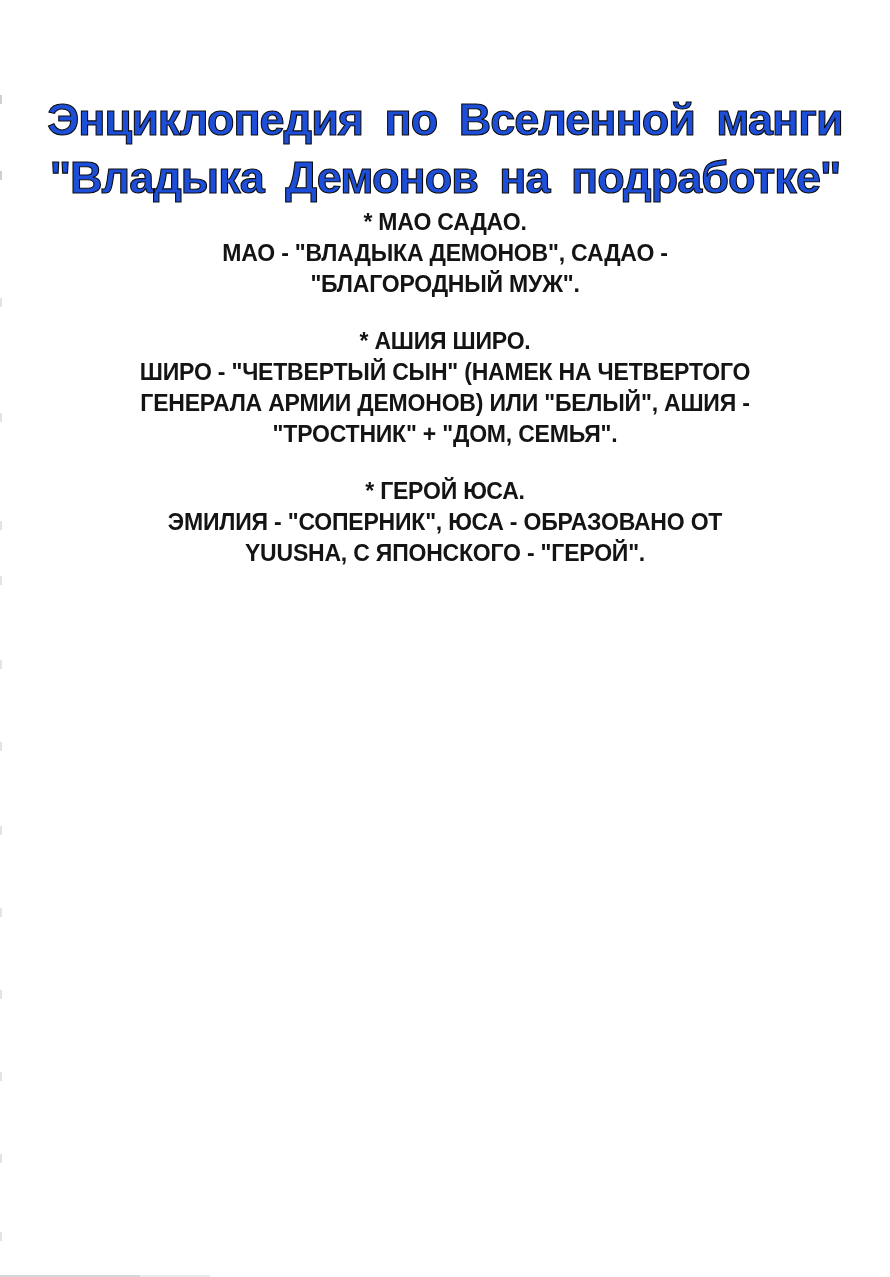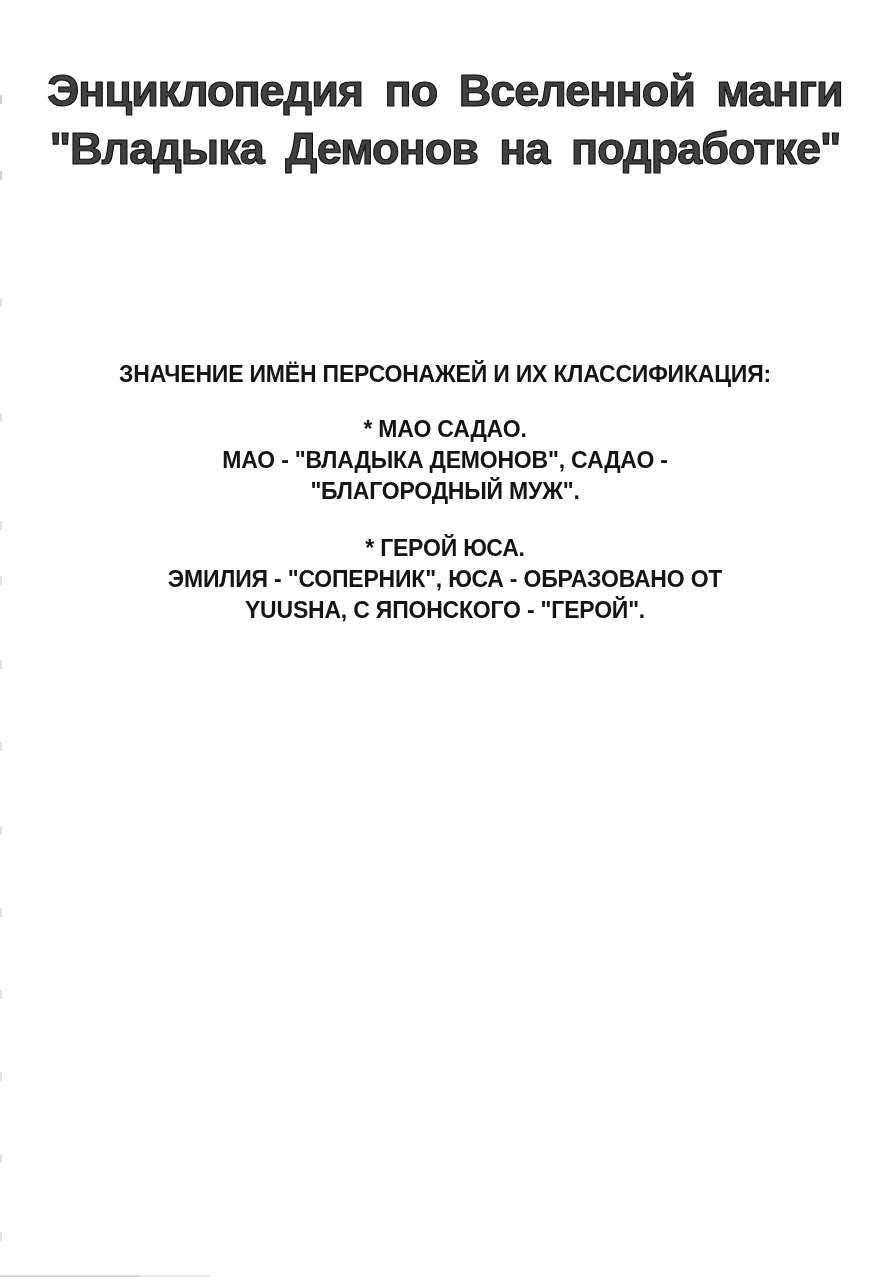--- a/index.html
+++ b/index.html
@@ -11,28 +11,28 @@
     position: relative;
     width: 890px;
     height: 1277px;
     background: #ffffff;
     overflow: hidden;
     font-family: "Liberation Sans", sans-serif;
     color: #111111;
   }
   .title {
     margin: 0;
-    padding-top: 62px;
+    padding-top: 91px;
     text-align: center;
     font-size: 45px;
     line-height: 58px;
     font-weight: 700;
     letter-spacing: -1px;
     word-spacing: 10px;
-    color: #404040;
+    color: #1d4ed8;
     -webkit-text-stroke: 1.1px #0c0c0c;
   }
   .content {
     width: 780px;
     margin: 0 auto;
     text-align: center;
     font-weight: 700;
     font-size: 23px;
     line-height: 31px;
     letter-spacing: -0.2px;
@@ -90,28 +90,33 @@
   <div class="tick" style="top:1072px"></div>
   <div class="tick" style="top:1154px"></div>
   <div class="tick" style="top:1232px"></div>
 
   <h1 class="title">
     <div>Энциклопедия по Вселенной манги</div>
     <div>"Владыка Демонов на подработке"</div>
   </h1>
 
   <div class="content">
-    <div class="heading">ЗНАЧЕНИЕ ИМЁН ПЕРСОНАЖЕЙ И ИХ КЛАССИФИКАЦИЯ:</div>
 
     <div class="section">
       <div>* МАО САДАО.</div>
       <div>МАО - "ВЛАДЫКА ДЕМОНОВ", САДАО -</div>
       <div>"БЛАГОРОДНЫЙ МУЖ".</div>
     </div>
 
+    <div class="section">
+      <div>* АШИЯ ШИРО.</div>
+      <div>ШИРО - "ЧЕТВЕРТЫЙ СЫН" (НАМЕК НА ЧЕТВЕРТОГО</div>
+      <div>ГЕНЕРАЛА АРМИИ ДЕМОНОВ) ИЛИ "БЕЛЫЙ", АШИЯ -</div>
+      <div>"ТРОСТНИК" + "ДОМ, СЕМЬЯ".</div>
+    </div>
 
     <div class="section">
       <div>* ГЕРОЙ ЮСА.</div>
       <div>ЭМИЛИЯ - "СОПЕРНИК", ЮСА - ОБРАЗОВАНО ОТ</div>
       <div>YUUSHA, С ЯПОНСКОГО - "ГЕРОЙ".</div>
     </div>
 
   </div>
 
   <div class="bottom-line-a"></div>

